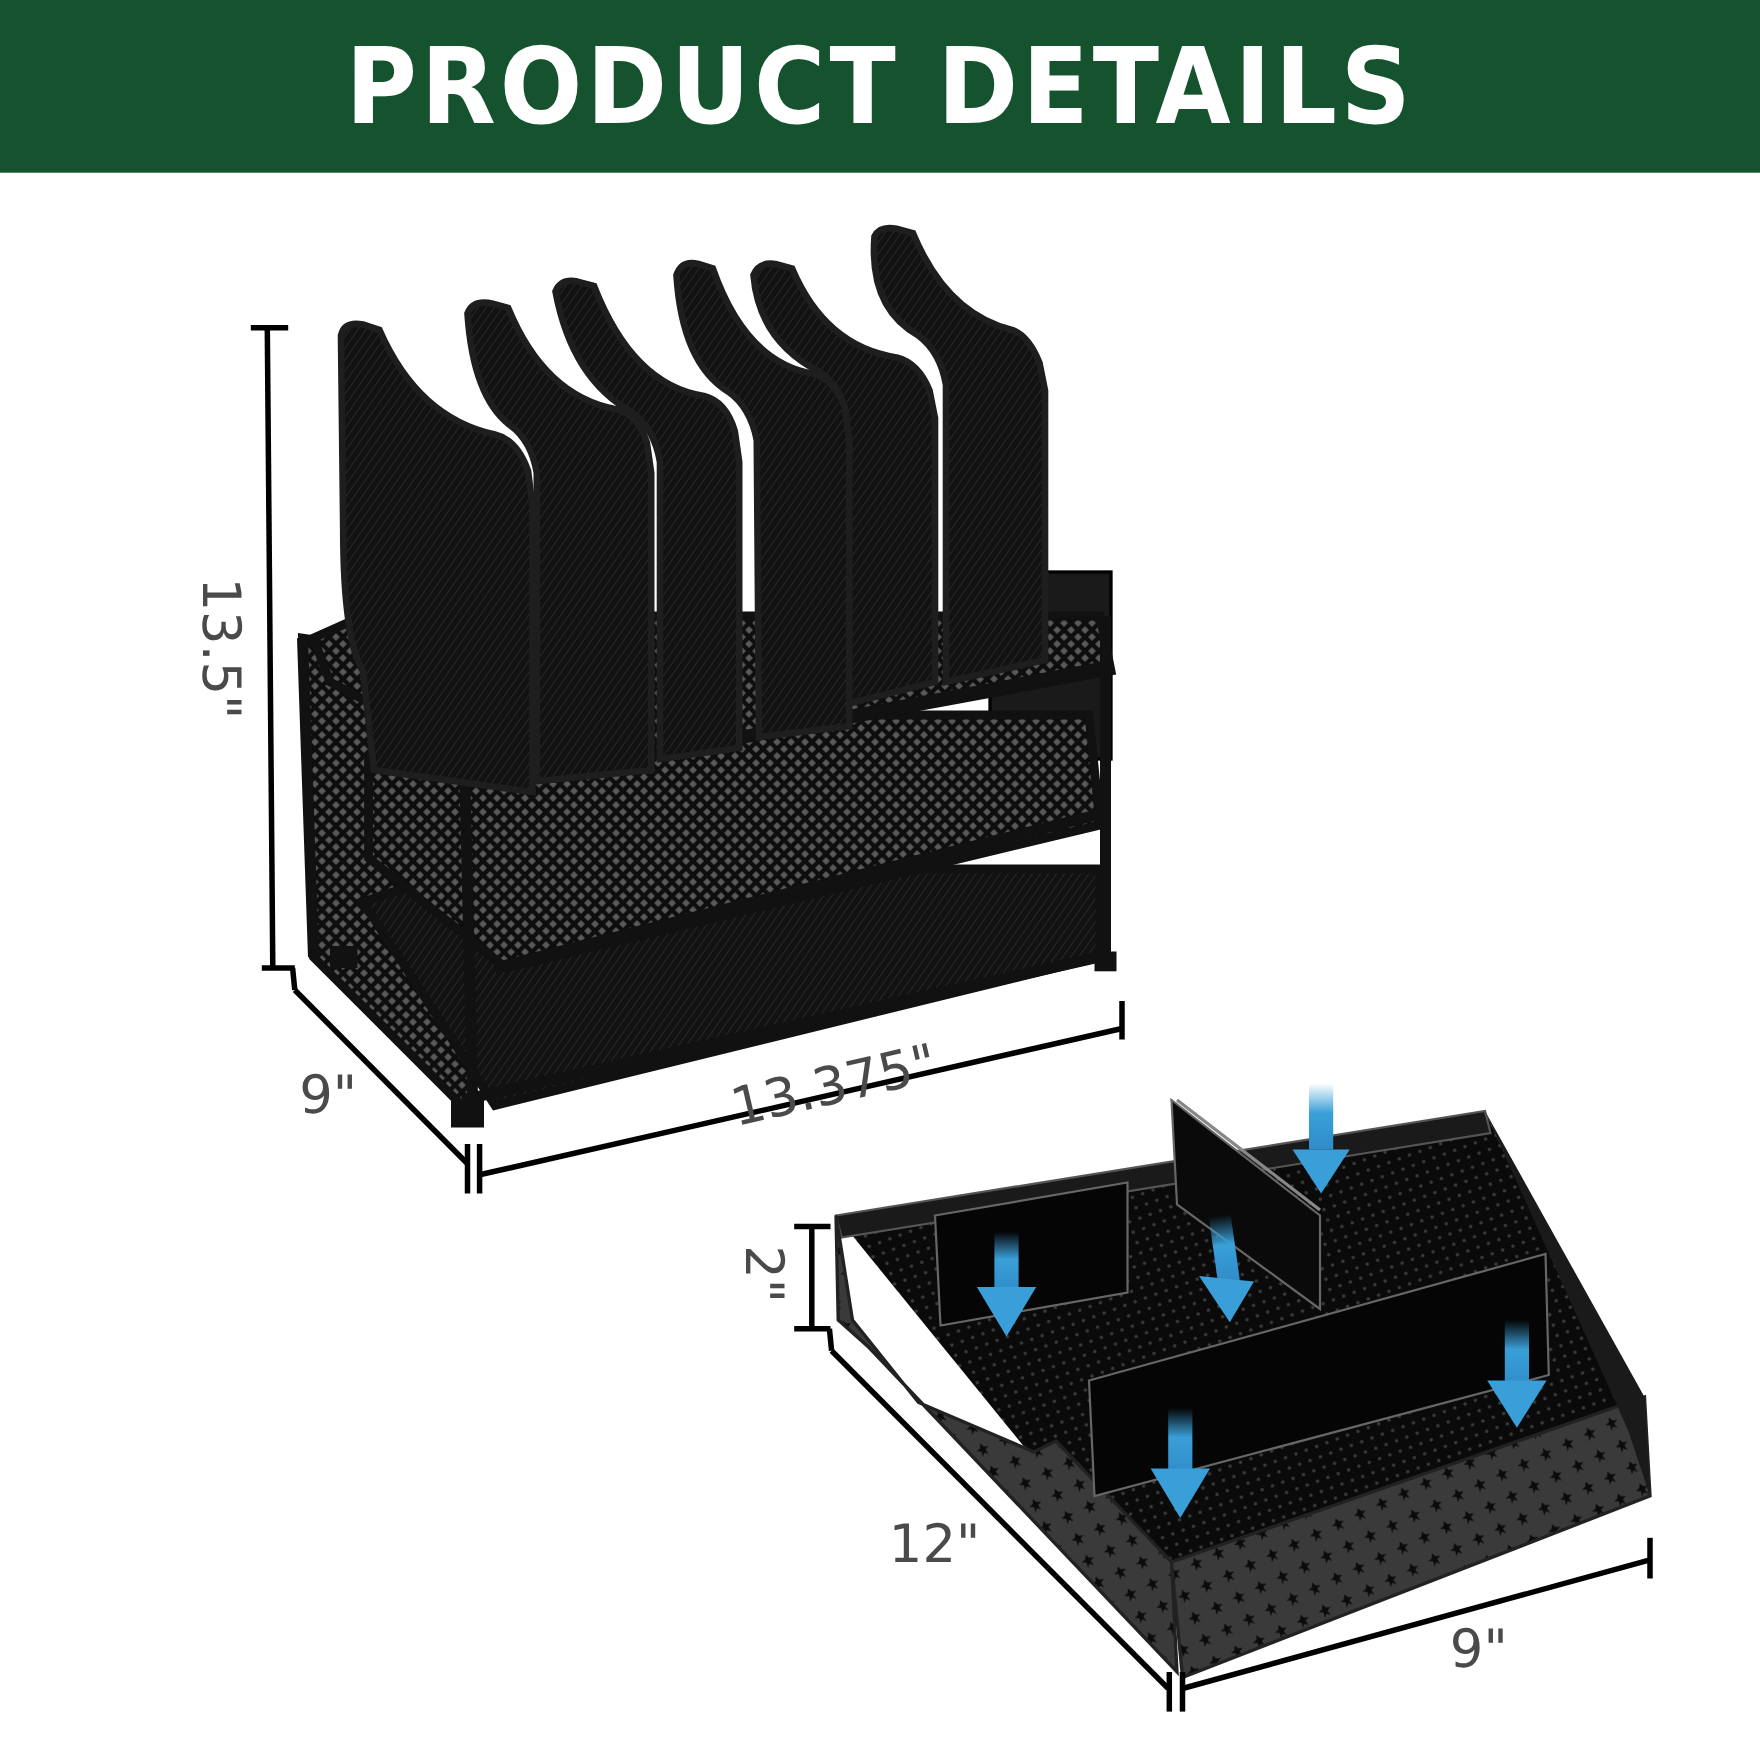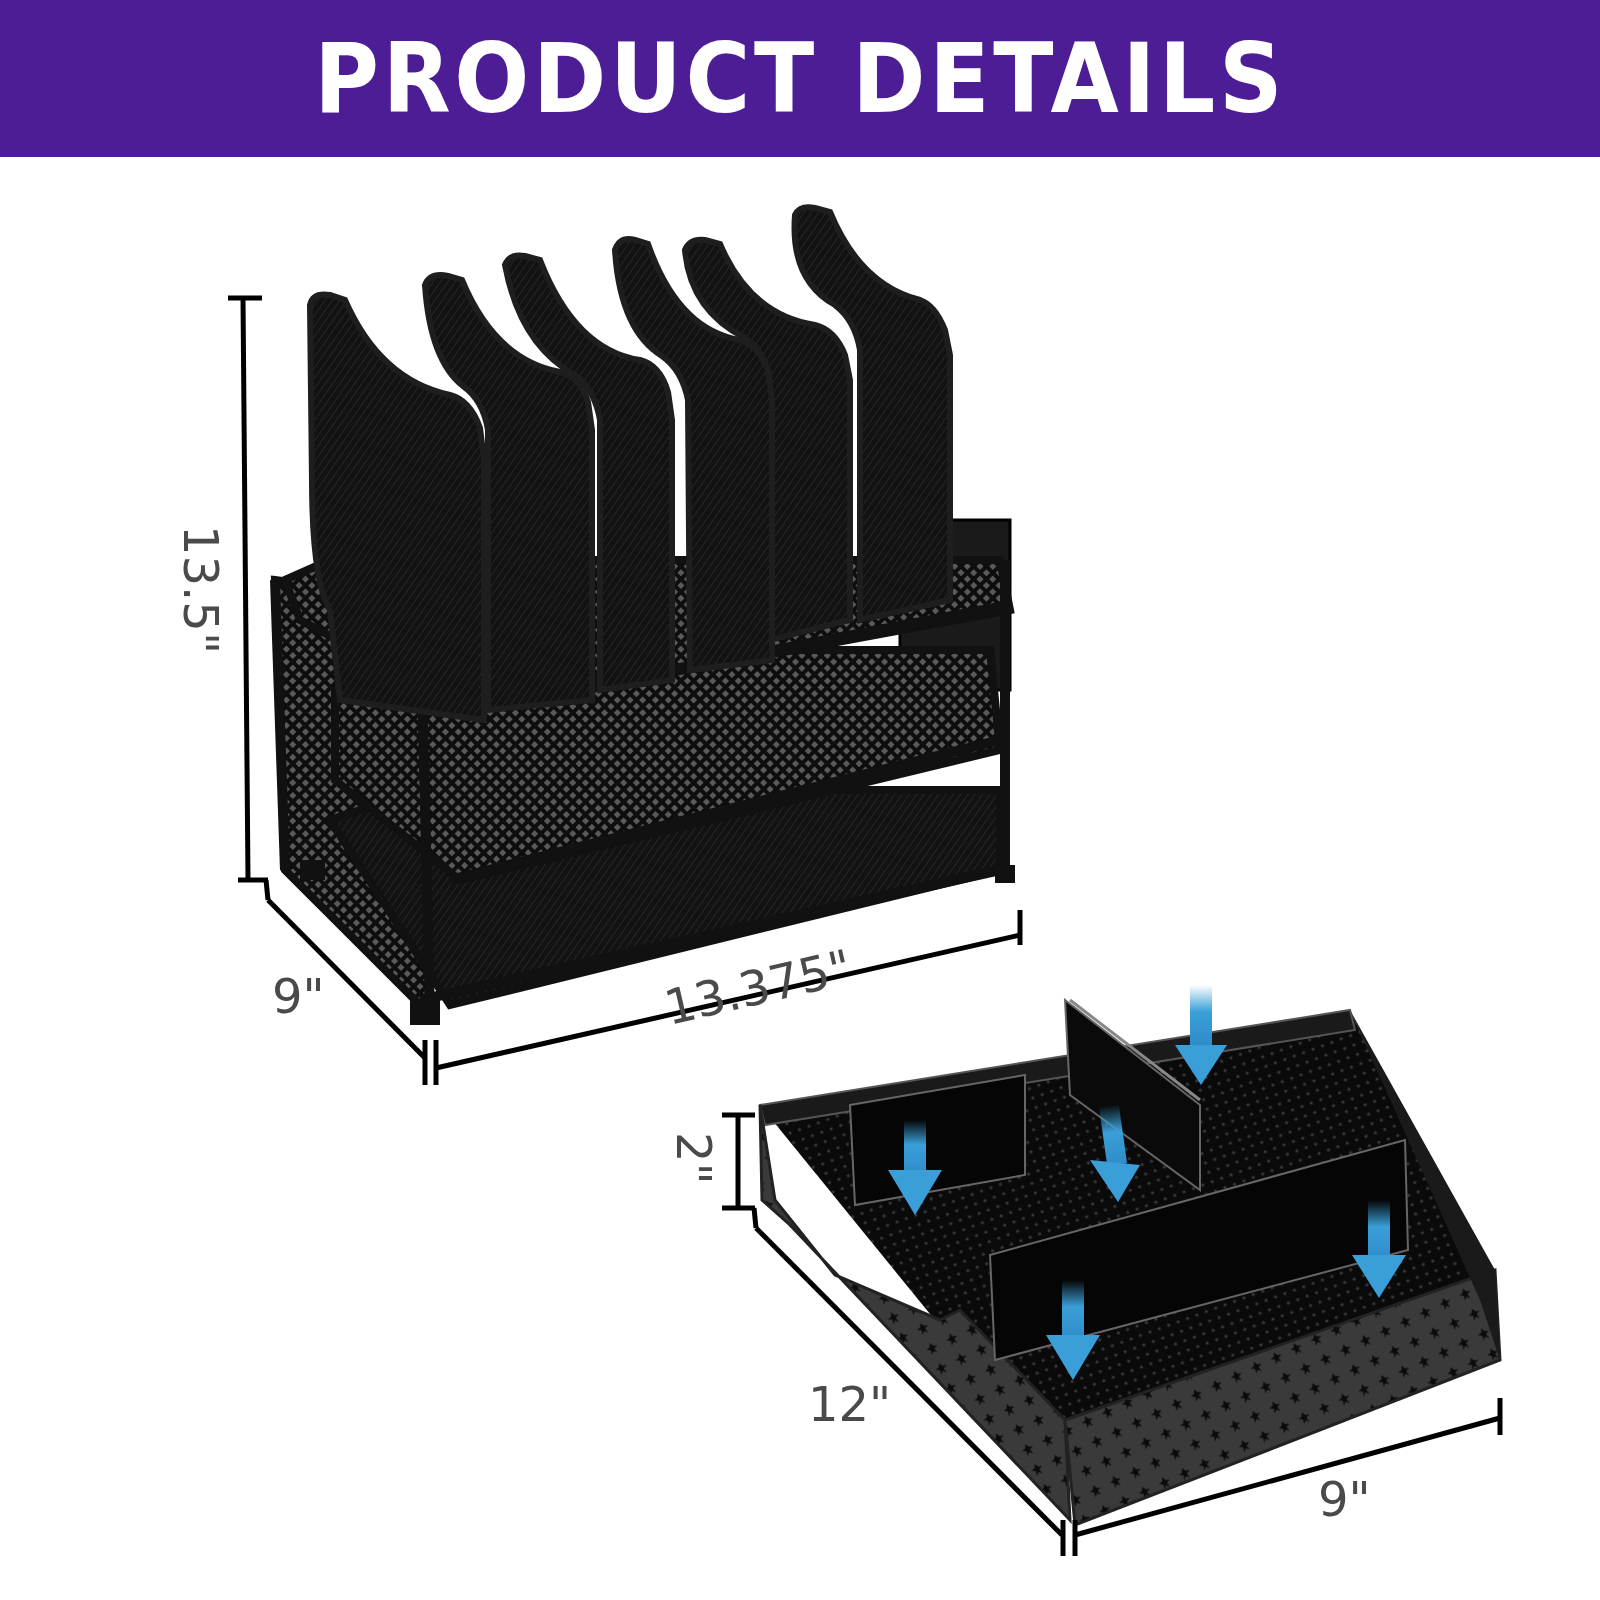--- a/index.html
+++ b/index.html
@@ -1,21 +1,21 @@
 <!DOCTYPE html>
 <html><head>
 <meta charset="utf-8">
 <style>
   html, body { margin: 0; padding: 0; }
   body {
     width: 1600px; height: 1600px; background: #ffffff; position: relative; overflow: hidden;
     font-family: "DejaVu Sans", sans-serif;
   }
   .banner {
-    position: absolute; left: 0; top: 0; width: 1600px; height: 157px; background: #4c1d95;
+    position: absolute; left: 0; top: 0; width: 1600px; height: 157px; background: #14532d;
     display: flex; align-items: center; justify-content: center;
   }
   .banner-title {
     color: #ffffff; font-family: "DejaVu Sans", sans-serif; font-weight: bold;
     font-size: 96px; letter-spacing: 4px; transform: scaleX(0.92); line-height: 1;
   }
   .canvas { position: absolute; left: 0; top: 0; width: 1600px; height: 1600px; }
   .dim-label {
     position: absolute; color: #4a4a4a; font-family: "DejaVu Sans", sans-serif;
     font-size: 48px; white-space: nowrap; line-height: 1;

